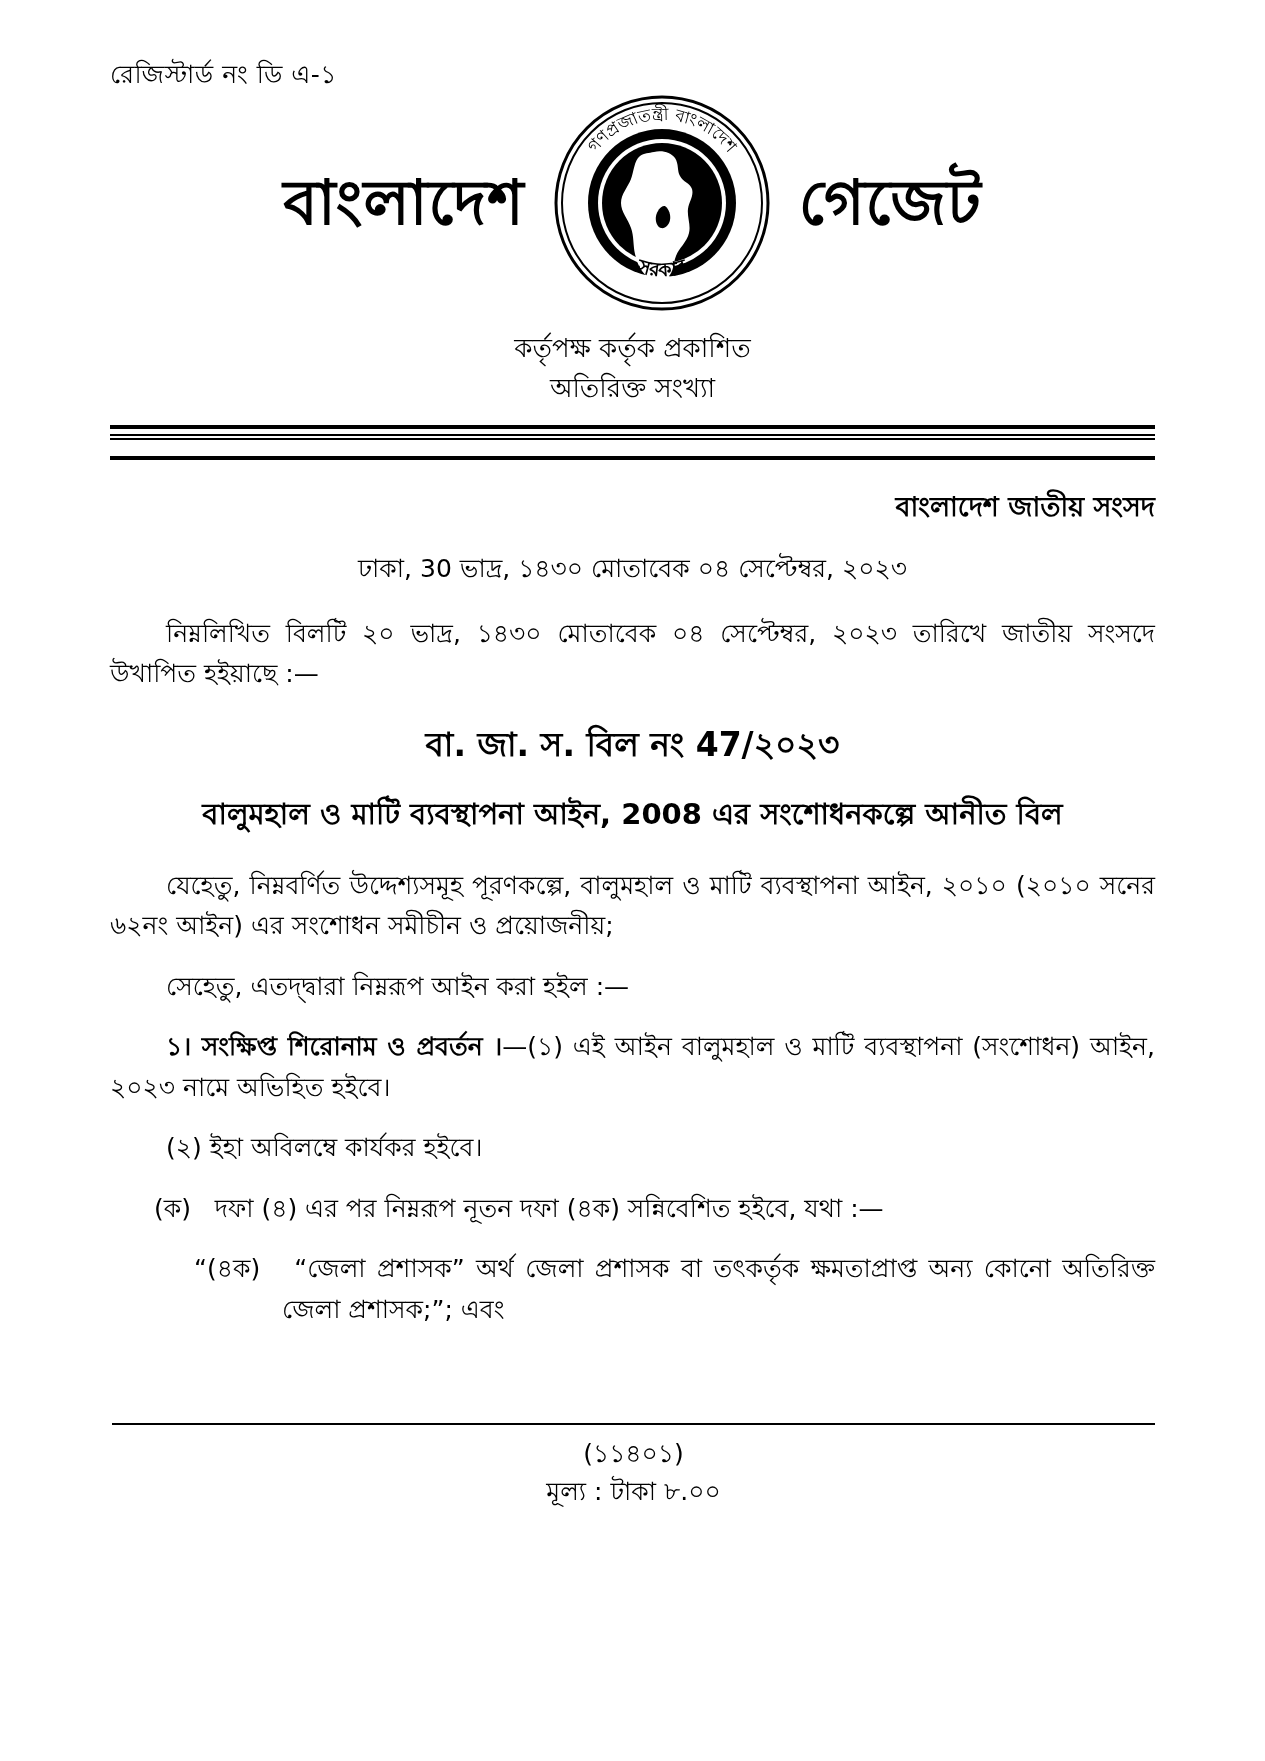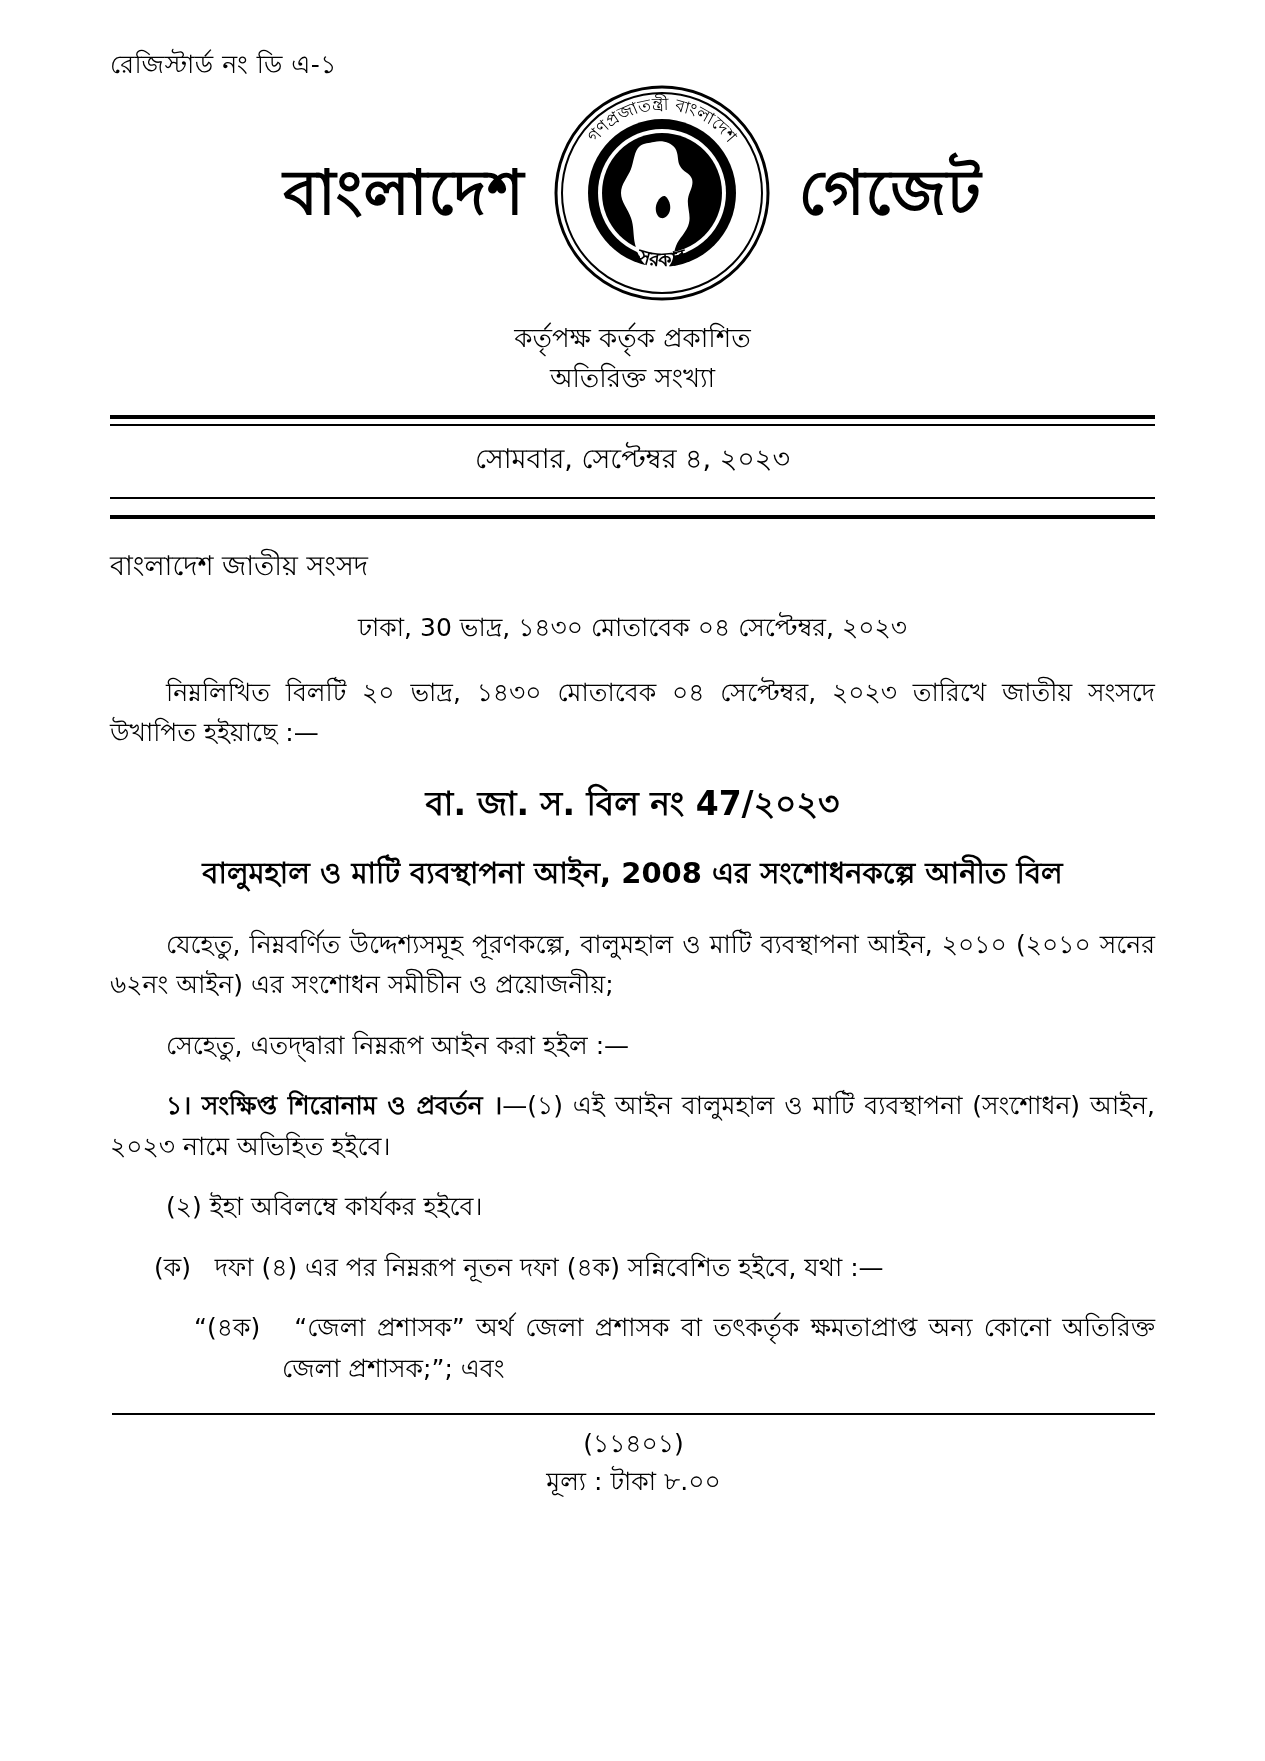--- a/index.html
+++ b/index.html
@@ -9,21 +9,21 @@
     background: #ffffff;
   }
   body {
     font-family: "DejaVu Sans", "Liberation Sans", sans-serif;
     color: #000000;
   }
   .page {
     position: relative;
     width: 1265px;
     height: 1534px;
-    margin: 0 auto;
+    margin: 10px auto;
     background: #ffffff;
     box-sizing: border-box;
     padding: 40px 110px 12px 110px;
     overflow: hidden;
   }
 
   
   .reg-no {
     font-size: 25px;
     line-height: 1.2;
@@ -82,23 +82,23 @@
   .rule-pair {
     margin-top: 2px;
   }
   .rule-pair hr:first-child { margin-bottom: 5px; }
 
   
   .body-wrap {
     margin-top: 26px;
   }
   .center-title {
-    text-align: left;
+    text-align: right;
     font-size: 27px;
-    font-weight: 400;
+    font-weight: 700;
     margin-bottom: 18px;
   }
   .center-line {
     text-align: center;
     font-size: 25px;
     margin-bottom: 22px;
   }
   p.para {
     font-size: 25px;
     line-height: 1.62;
@@ -204,21 +204,20 @@
   <div class="sub-head">
     <div>কর্তৃপক্ষ কর্তৃক প্রকাশিত</div>
     <div>অতিরিক্ত সংখ্যা</div>
   </div>
 
   <div class="rule-pair">
     <hr class="rule-thick">
     <hr class="rule-thin">
   </div>
 
-  <div class="date-line">সোমবার, সেপ্টেম্বর ৪, ২০২৩</div>
 
   <div class="rule-pair">
     <hr class="rule-thin">
     <hr class="rule-thick">
   </div>
 
   <div class="body-wrap">
 
     <div class="center-title">বাংলাদেশ জাতীয় সংসদ</div>
 

